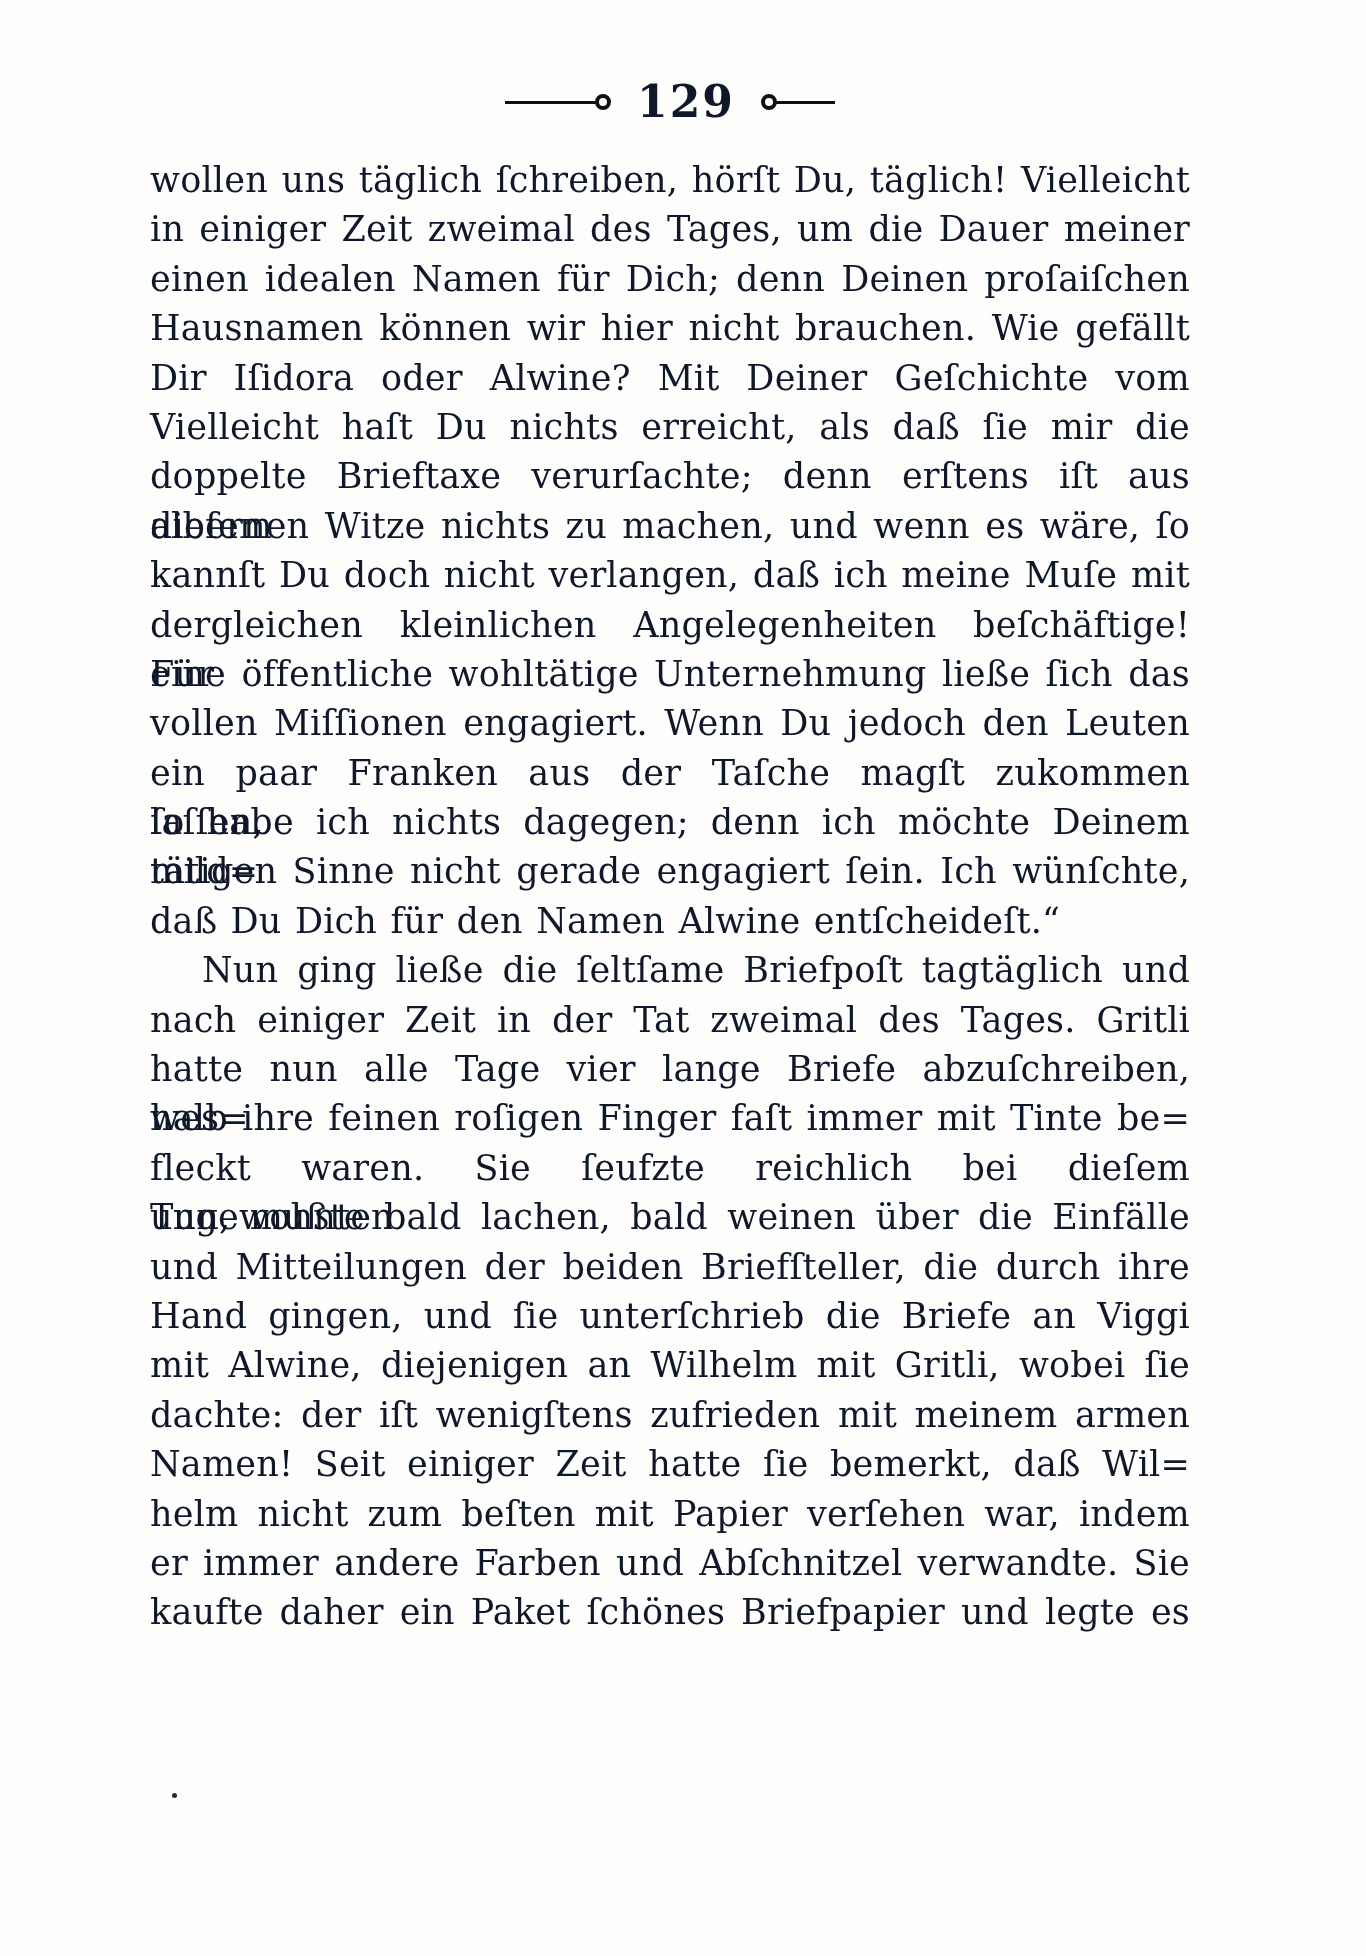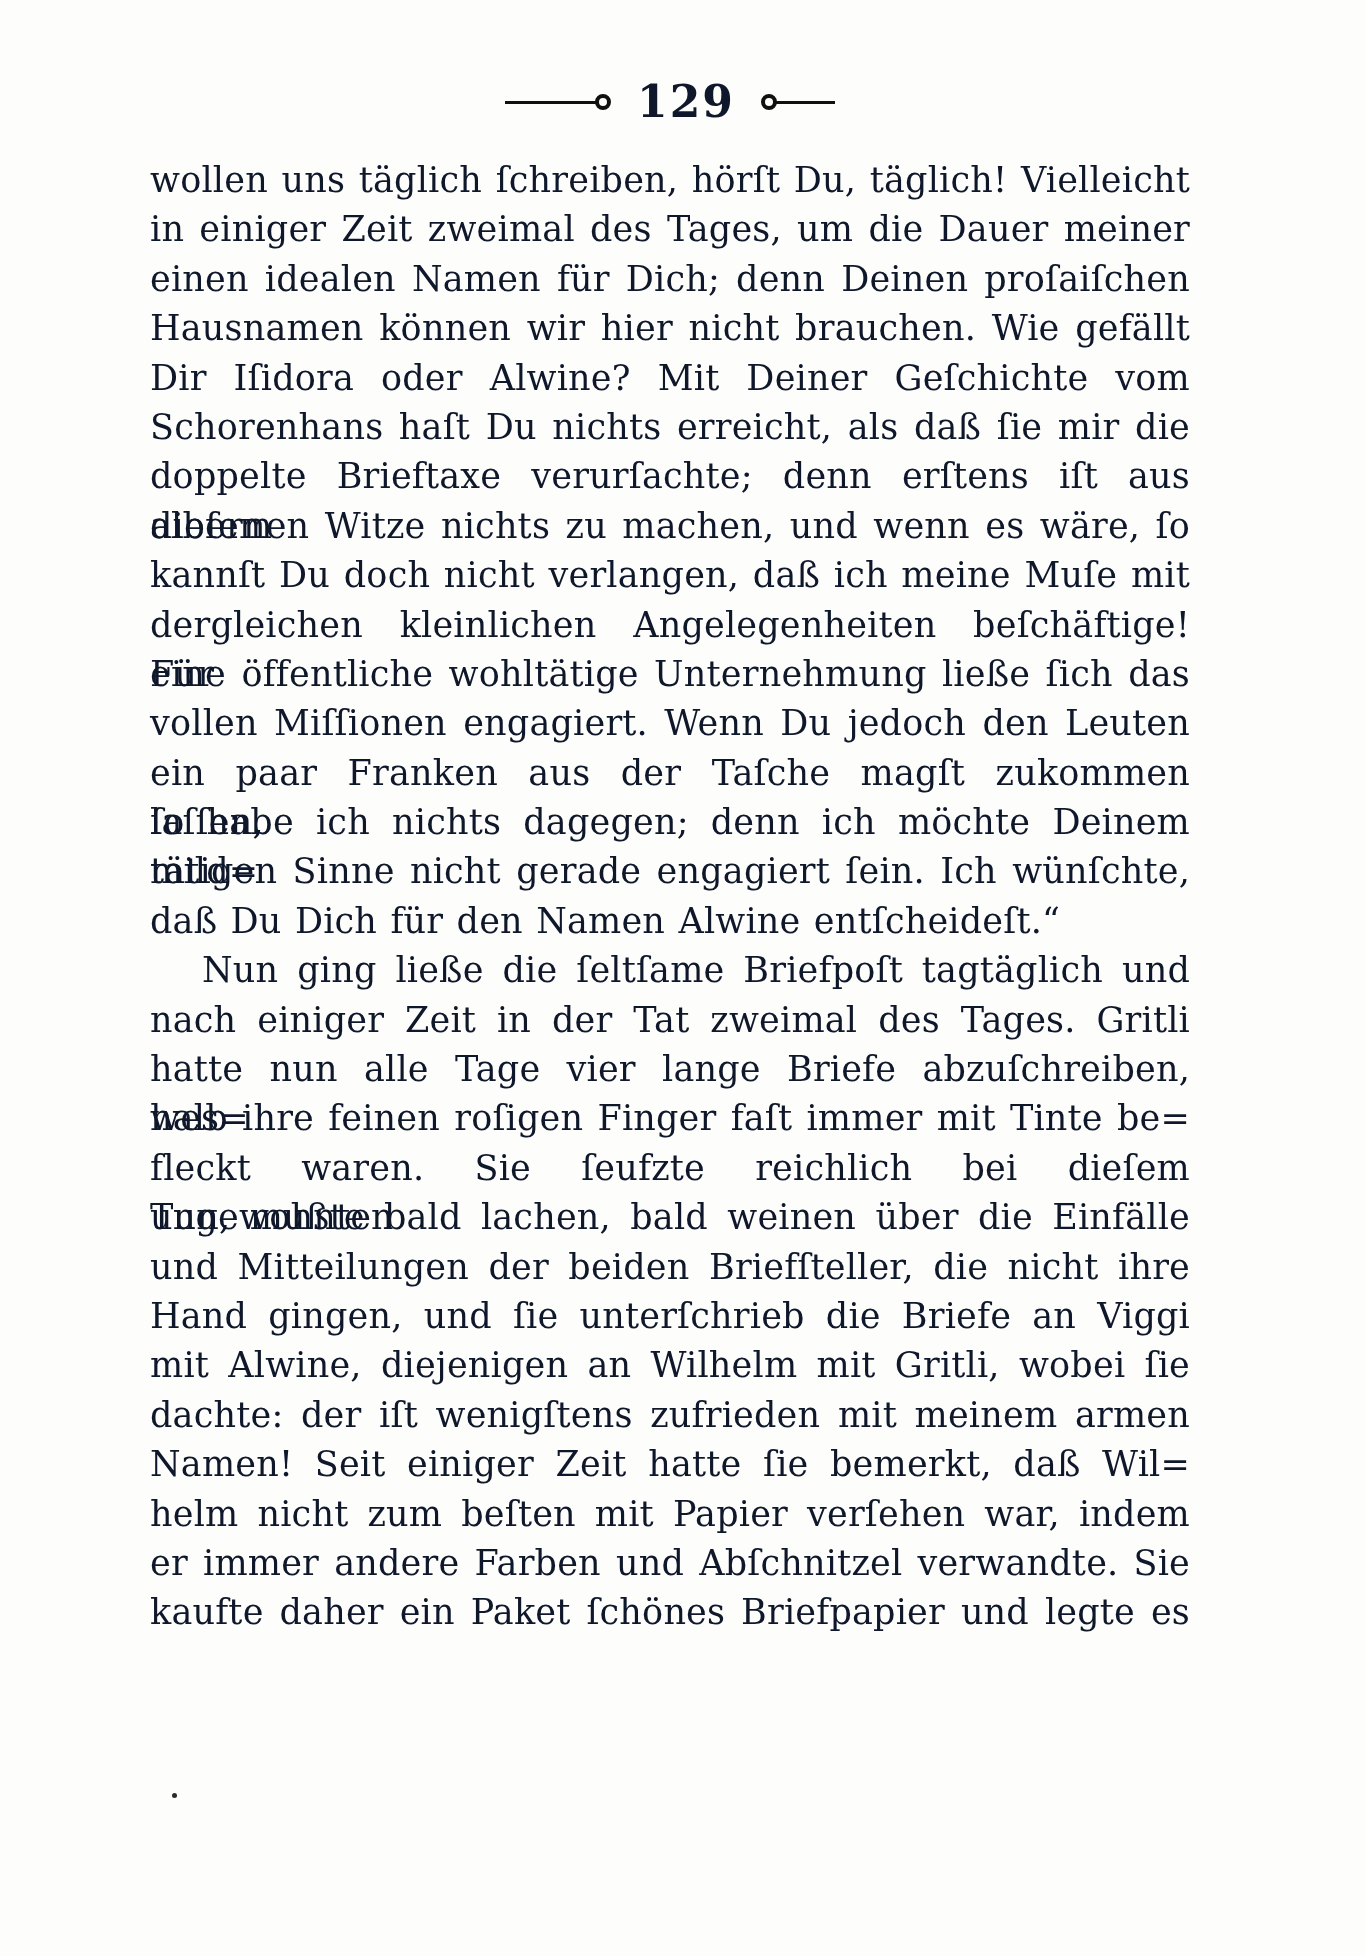--- a/index.html
+++ b/index.html
@@ -79,40 +79,40 @@
     </span>
   </div>
 
   <div id="body-text">
       <div>
         <div class="text-line">wollen uns täglich ſchreiben, hörſt Du, täglich!  Vielleicht</div>
         <div class="text-line">in einiger Zeit zweimal des Tages, um die Dauer meiner</div>
         <div class="text-line">einen idealen Namen für Dich; denn Deinen proſaiſchen</div>
         <div class="text-line">Hausnamen können wir hier nicht brauchen.  Wie gefällt</div>
         <div class="text-line">Dir Iſidora oder Alwine?  Mit Deiner Geſchichte vom</div>
-        <div class="text-line">Schorenhans haſt Du nichts erreicht, als daß ſie mir die</div>
+        <div class="text-line">Vielleicht haſt Du nichts erreicht, als daß ſie mir die</div>
         <div class="text-line">doppelte Brieftaxe verurſachte; denn erſtens iſt aus dieſem</div>
         <div class="text-line">albernen Witze nichts zu machen, und wenn es wäre, ſo</div>
         <div class="text-line">kannſt Du doch nicht verlangen, daß ich meine Muſe mit</div>
         <div class="text-line">dergleichen kleinlichen Angelegenheiten beſchäftige!  Für</div>
         <div class="text-line">eine öffentliche wohltätige Unternehmung ließe ſich das</div>
         <div class="text-line">vollen Miſſionen engagiert.  Wenn Du jedoch den Leuten</div>
         <div class="text-line">ein paar Franken aus der Taſche magſt zukommen laſſen,</div>
         <div class="text-line">ſo habe ich nichts dagegen; denn ich möchte Deinem mild=</div>
         <div class="text-line">tätigen Sinne nicht gerade engagiert ſein.  Ich wünſchte,</div>
         <div class="text-line para-last">daß Du Dich für den Namen Alwine entſcheideſt.“</div>
       </div>
       <div>
         <div class="text-line indent">Nun ging ließe die ſeltſame Briefpoſt tagtäglich und</div>
         <div class="text-line">nach einiger Zeit in der Tat zweimal des Tages.  Gritli</div>
         <div class="text-line">hatte nun alle Tage vier lange Briefe abzuſchreiben, wes=</div>
         <div class="text-line">halb ihre feinen roſigen Finger faſt immer mit Tinte be=</div>
         <div class="text-line">fleckt waren.  Sie ſeufzte reichlich bei dieſem ungewohnten</div>
         <div class="text-line">Tun, mußte bald lachen, bald weinen über die Einfälle</div>
-        <div class="text-line">und Mitteilungen der beiden Briefſteller, die nicht ihre</div>
+        <div class="text-line">und Mitteilungen der beiden Briefſteller, die durch ihre</div>
         <div class="text-line">Hand gingen, und ſie unterſchrieb die Briefe an Viggi</div>
         <div class="text-line">mit Alwine, diejenigen an Wilhelm mit Gritli, wobei ſie</div>
         <div class="text-line">dachte: der iſt wenigſtens zufrieden mit meinem armen</div>
         <div class="text-line">Namen!  Seit einiger Zeit hatte ſie bemerkt, daß Wil=</div>
         <div class="text-line">helm nicht zum beſten mit Papier verſehen war, indem</div>
         <div class="text-line">er immer andere Farben und Abſchnitzel verwandte.  Sie</div>
         <div class="text-line">kaufte daher ein Paket ſchönes Briefpapier und legte es</div>
       </div>
     </div>
 

